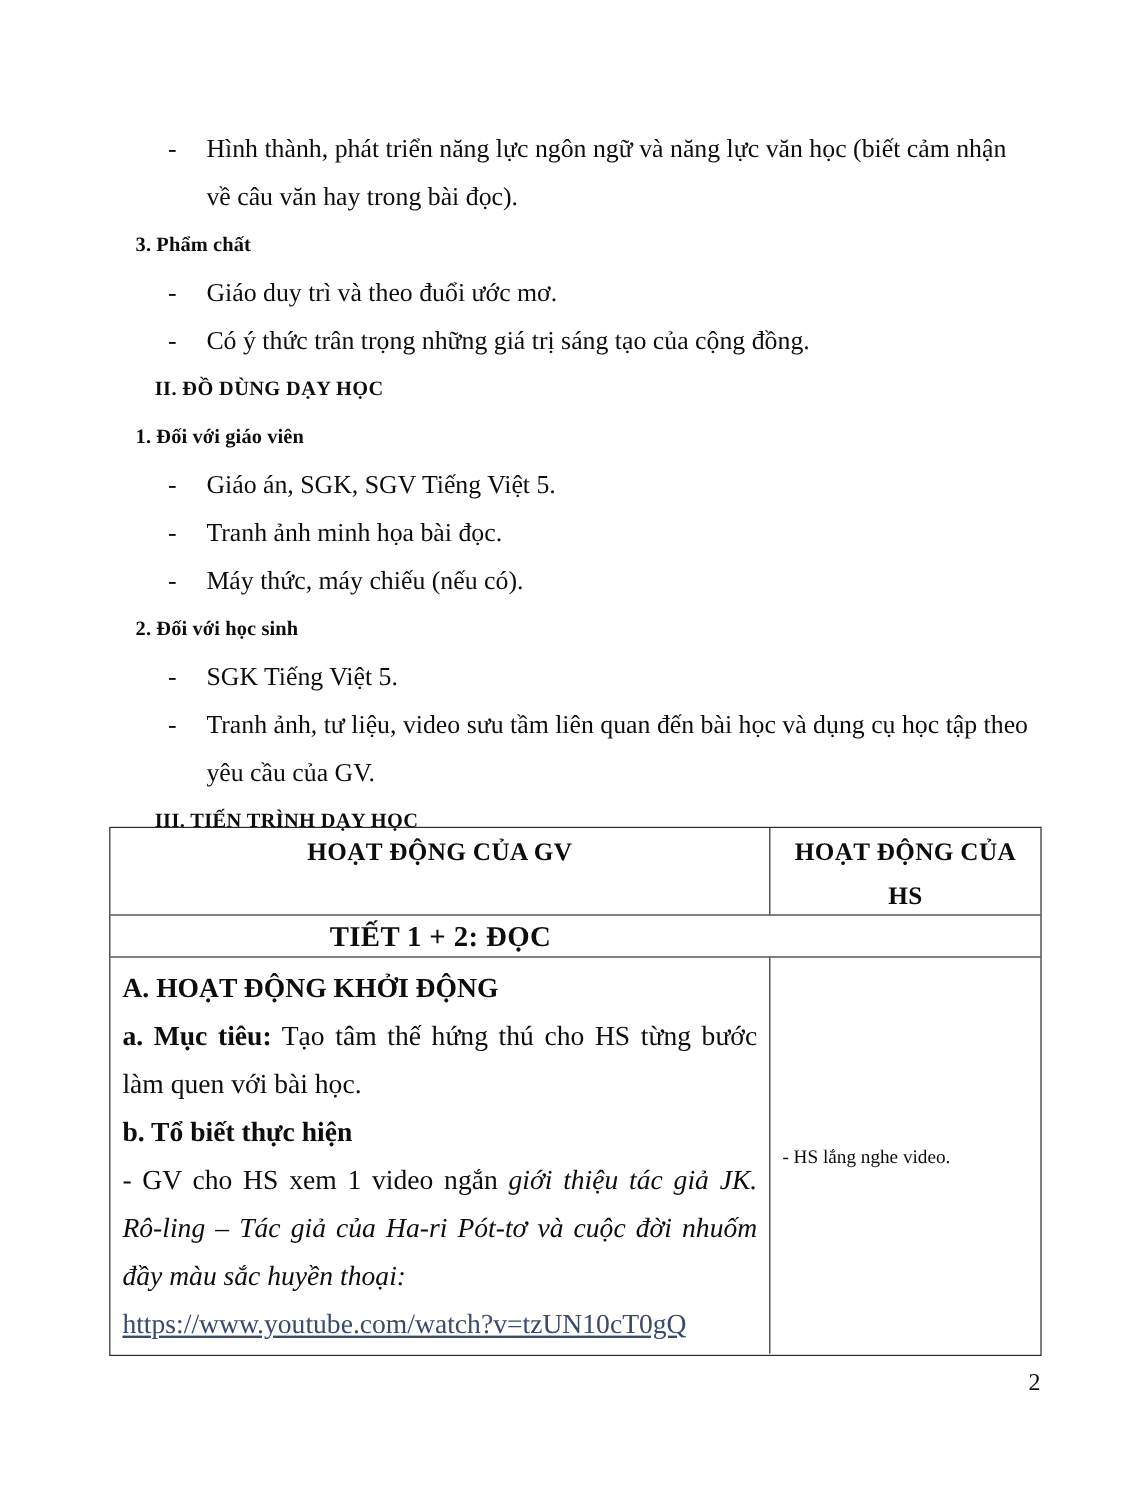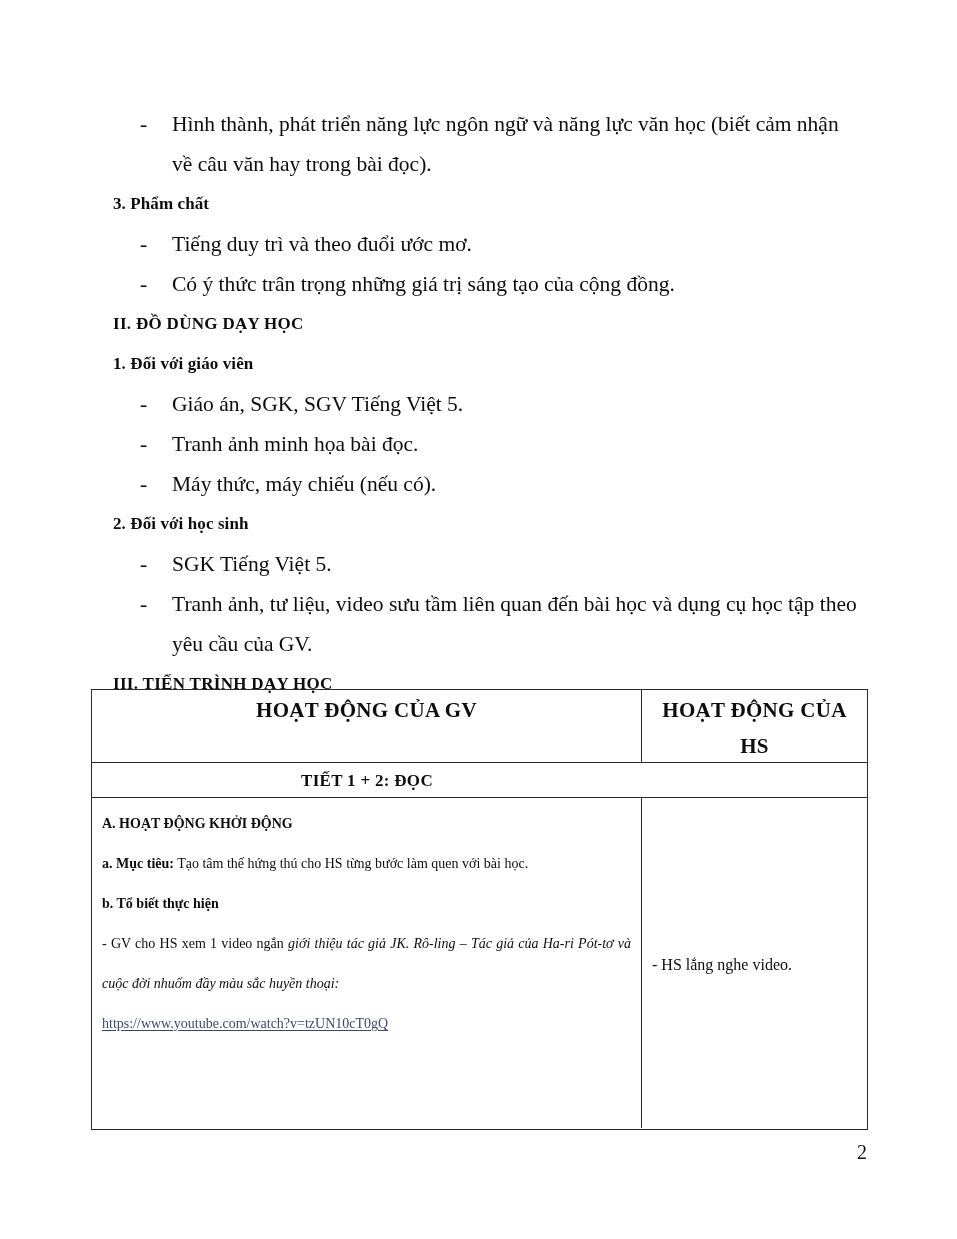--- a/index.html
+++ b/index.html
@@ -49,20 +49,21 @@
   }
 
   .heading {
     font-weight: bold;
     font-size: 17px;
     line-height: 40px;
     letter-spacing: 0.1px;
   }
   .heading.caps {
     letter-spacing: 0.3px;
+    margin-left: 16px;
   }
 
   
   .act-table {
     position: absolute;
     left: 91px;
     top: 641px;
     width: 777px;
     height: 441px;
     box-sizing: border-box;
@@ -119,31 +120,31 @@
     font-weight: bold;
     font-size: 21px;
     line-height: 36px;
     text-align: center;
     letter-spacing: 0.3px;
     padding-top: 2px;
   }
 
   .merged-text {
     font-weight: bold;
-    font-size: 17px;
+    font-size: 24px;
     line-height: 34px;
     letter-spacing: 0.3px;
     text-align: center;
     
     width: 550px;
     padding-top: 1px;
   }
 
   .cell-para {
-    font-size: 14px;
+    font-size: 23px;
     line-height: 40px;
     margin: 0;
   }
   .cell-para.first {
     padding-top: 6px;
   }
   .cell-para.justify {
     text-align: justify;
     text-justify: inter-word;
   }
@@ -184,21 +185,21 @@
 
     <div class="bullet">
       <span class="dash">-</span>
       <span>Hình thành, phát triển năng lực ngôn ngữ và năng lực văn học (biết cảm nhận về câu văn hay trong bài đọc).</span>
     </div>
 
     <div class="heading">3. Phẩm chất</div>
 
     <div class="bullet">
       <span class="dash">-</span>
-      <span>Tiếng duy trì và theo đuổi ước mơ.</span>
+      <span>Giáo duy trì và theo đuổi ước mơ.</span>
     </div>
     <div class="bullet">
       <span class="dash">-</span>
       <span>Có ý thức trân trọng những giá trị sáng tạo của cộng đồng.</span>
     </div>
 
     <div class="heading caps">II. ĐỒ DÙNG DẠY HỌC</div>
 
     <div class="heading">1. Đối với giáo viên</div>
 

